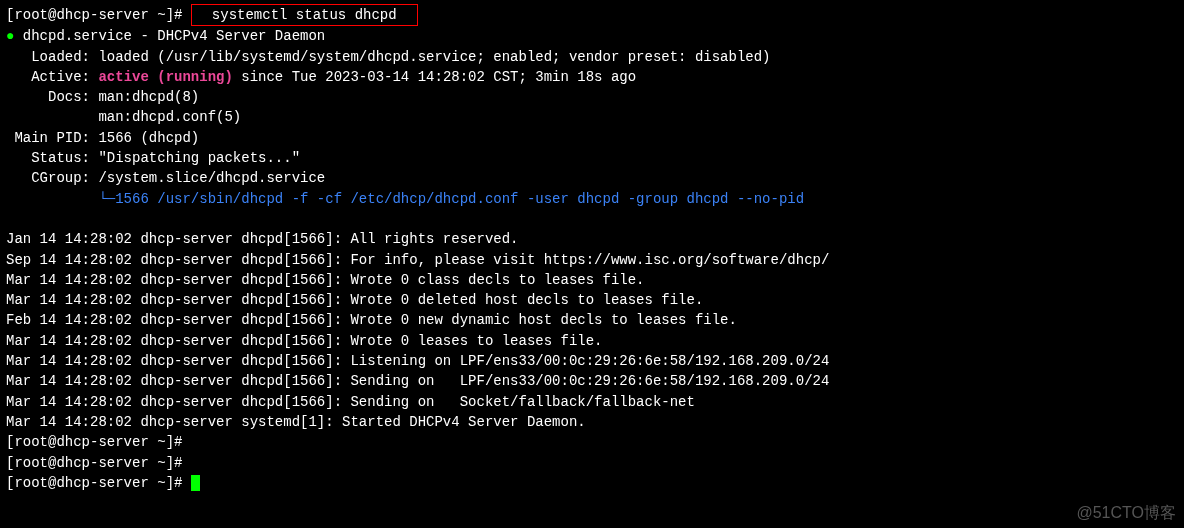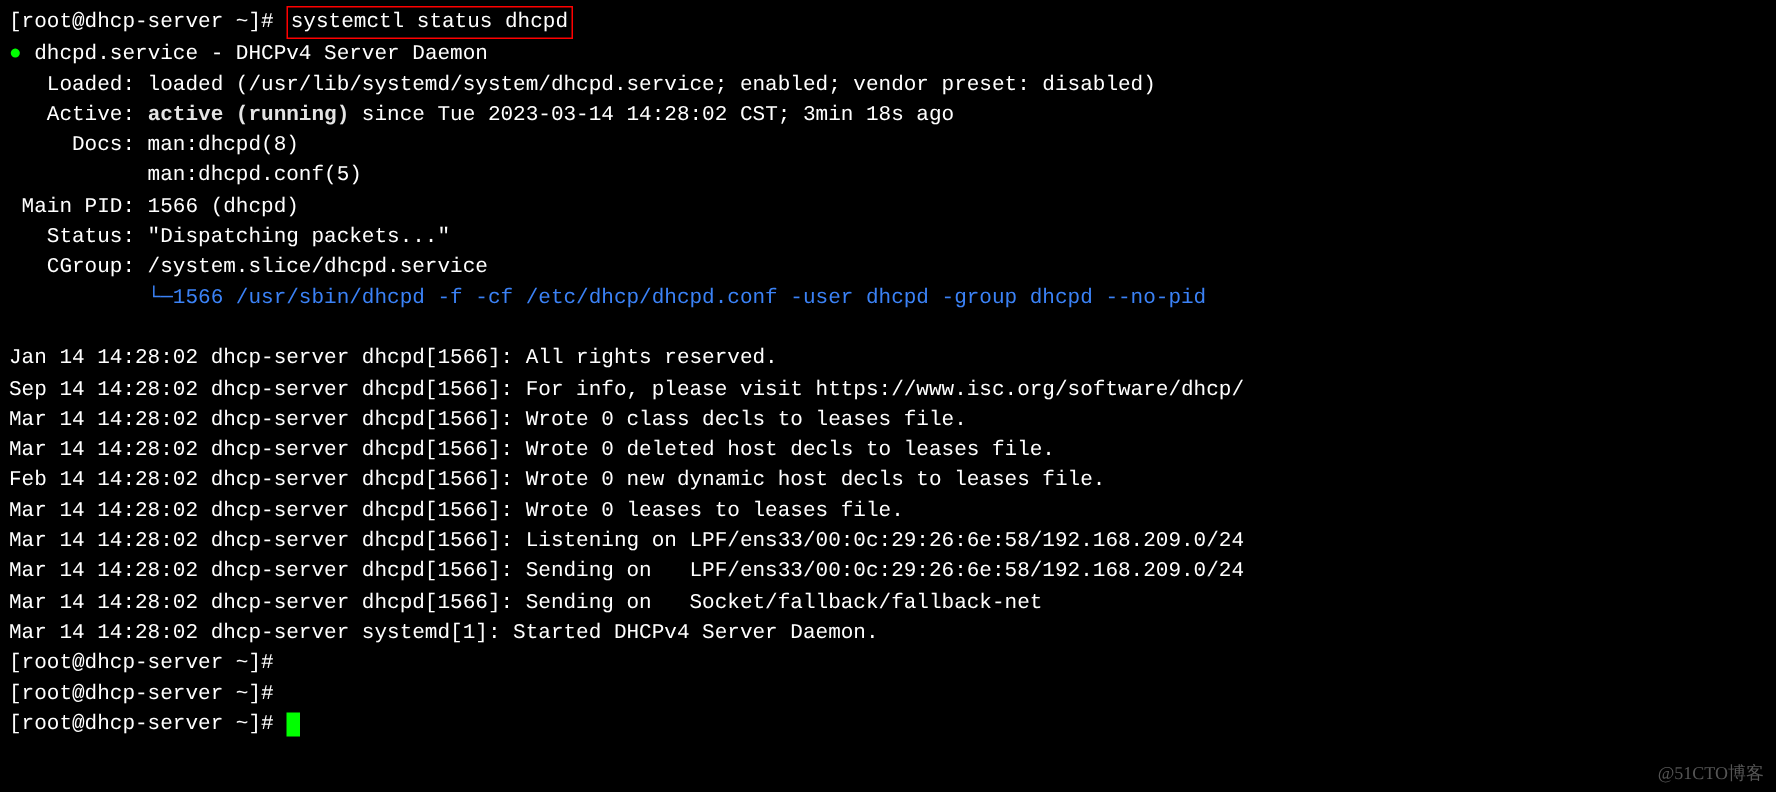--- a/index.html
+++ b/index.html
@@ -17,47 +17,47 @@
       width: 1184px;
       height: 528px;
       overflow: hidden;
       position: relative;
     }
     .line {
       white-space: pre;
     }
     .red-box {
       border: 1px solid #ff0000;
-      padding: 0 2px;
+      padding: 0 20px;
       display: inline-block;
     }
     .green-dot {
       color: #00ff00;
     }
     .green-bold {
-      color: #e5e5e5;
+      color: #ec4899;
       font-weight: bold;
     }
     .cursor {
       background: #00ff00;
       display: inline-block;
       width: 9px;
       height: 16px;
       vertical-align: text-bottom;
     }
     .tree {
       color: #3b82f6;
     }
     .watermark {
       position: absolute;
       bottom: 4px;
       right: 8px;
       color: #555;
-      font-size: 12px;
-      font-family: Liberation Serif, serif;
+      font-size: 16px;
+      font-family: Liberation Sans, sans-serif;
     }
   </style>
 </head>
 <body>
 
 <div class="line"><span>[root@dhcp-server ~]# </span><span class="red-box">systemctl status dhcpd</span></div>
 <div class="line"><span class="green-dot">●</span><span> dhcpd.service - DHCPv4 Server Daemon</span></div>
 <div class="line">   Loaded: loaded (/usr/lib/systemd/system/dhcpd.service; enabled; vendor preset: disabled)</div>
 <div class="line"><span>   Active: </span><span class="green-bold">active (running)</span><span> since Tue 2023-03-14 14:28:02 CST; 3min 18s ago</span></div>
 <div class="line">     Docs: man:dhcpd(8)</div>

